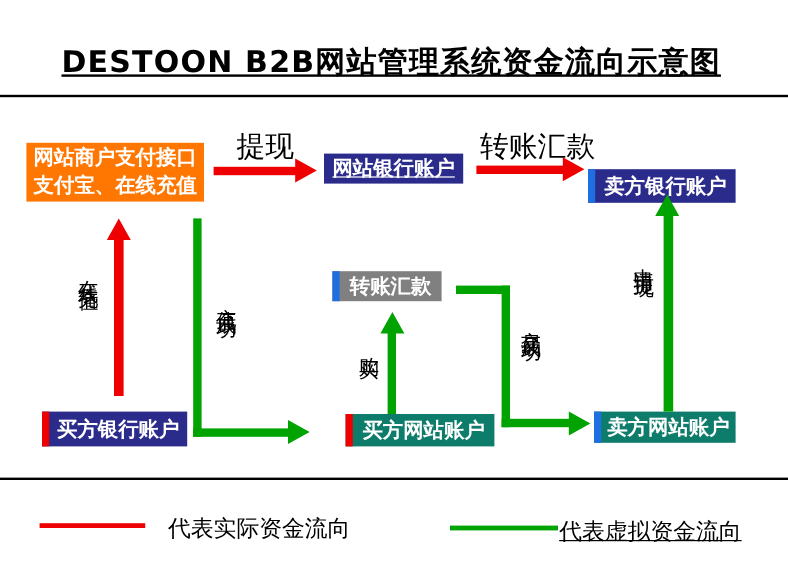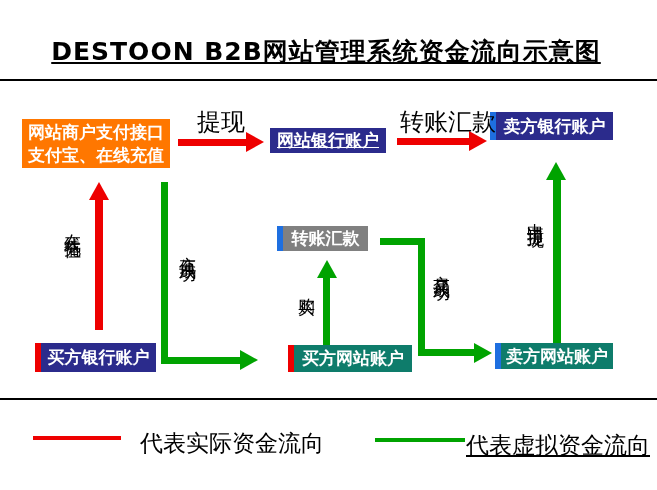--- a/index.html
+++ b/index.html
@@ -15,21 +15,21 @@
   .hr-top { top:79px; }
   .hr-bottom { top:398px; }
 
   .node {
     position:absolute; color:#fff; font-weight:bold; text-align:center;
     display:flex; flex-direction:column; align-items:center; justify-content:center;
     font-size:17px; white-space:nowrap;
   }
   .node-gateway   { left:22px;  top:119px; width:148px; height:49px; background:var(--node-orange); line-height:23px; }
   .node-site-bank { left:270px; top:128px; width:116px; height:25px; background:var(--node-navy);text-decoration:underline; }
-  .node-seller-bank { left:490px; top:112px; width:117px; height:28px; background:var(--node-navy); border-left:6px solid var(--stripe-blue); }
+  .node-seller-bank { left:490px; top:141px; width:117px; height:28px; background:var(--node-navy); border-left:6px solid var(--stripe-blue); }
   .node-seller-goods { left:277px; top:226px; width:85px; height:25px; background:var(--node-gray); border-left:6px solid var(--stripe-blue); }
   .node-buyer-bank { left:35px; top:343px; width:115px; height:29px; background:var(--node-navy); border-left:6px solid var(--stripe-red); }
   .node-buyer-site { left:267px; top:345px; width:118px; height:27px; background:var(--node-teal); border-left:6px solid var(--stripe-red);margin-left:21px; }
   .node-seller-site { left:495px; top:343px; width:112px; height:26px; background:var(--node-teal); border-left:6px solid var(--stripe-blue); }
 
   .flabel { position:absolute; font-size:24px; color:#000; white-space:nowrap; }
   .vlabel {
     position:absolute; font-size:17px; color:#000;
     writing-mode:vertical-rl; text-orientation:upright; letter-spacing:3px;
   }
@@ -37,21 +37,21 @@
   .shaft { position:absolute; }
   .red   .shaft, .shaft.red   { background:var(--real-flow); }
   .green .shaft, .shaft.green { background:var(--virtual-flow); }
   .head { position:absolute; width:0; height:0; }
   .head-right { border-top:10px solid transparent; border-bottom:10px solid transparent; border-left:18px solid var(--real-flow); }
   .head-up    { border-left:10px solid transparent; border-right:10px solid transparent; border-bottom:18px solid var(--real-flow); }
   .green .head-right { border-left-color:var(--virtual-flow); }
   .green .head-up    { border-bottom-color:var(--virtual-flow); }
 
   .legend-line { position:absolute; height:4px; }
-  .legend-text { position:absolute; font-size:23px; color:#000; white-space:nowrap; }
+  .legend-text { position:absolute; font-size:19px; color:#000; white-space:nowrap; }
 </style>
 </head>
 <body>
 
 <div id="canvas">
 
   <div class="title">DESTOON B2B网站管理系统资金流向示意图</div>
   <div class="hr hr-top"></div>
   <div class="hr hr-bottom"></div>
 

